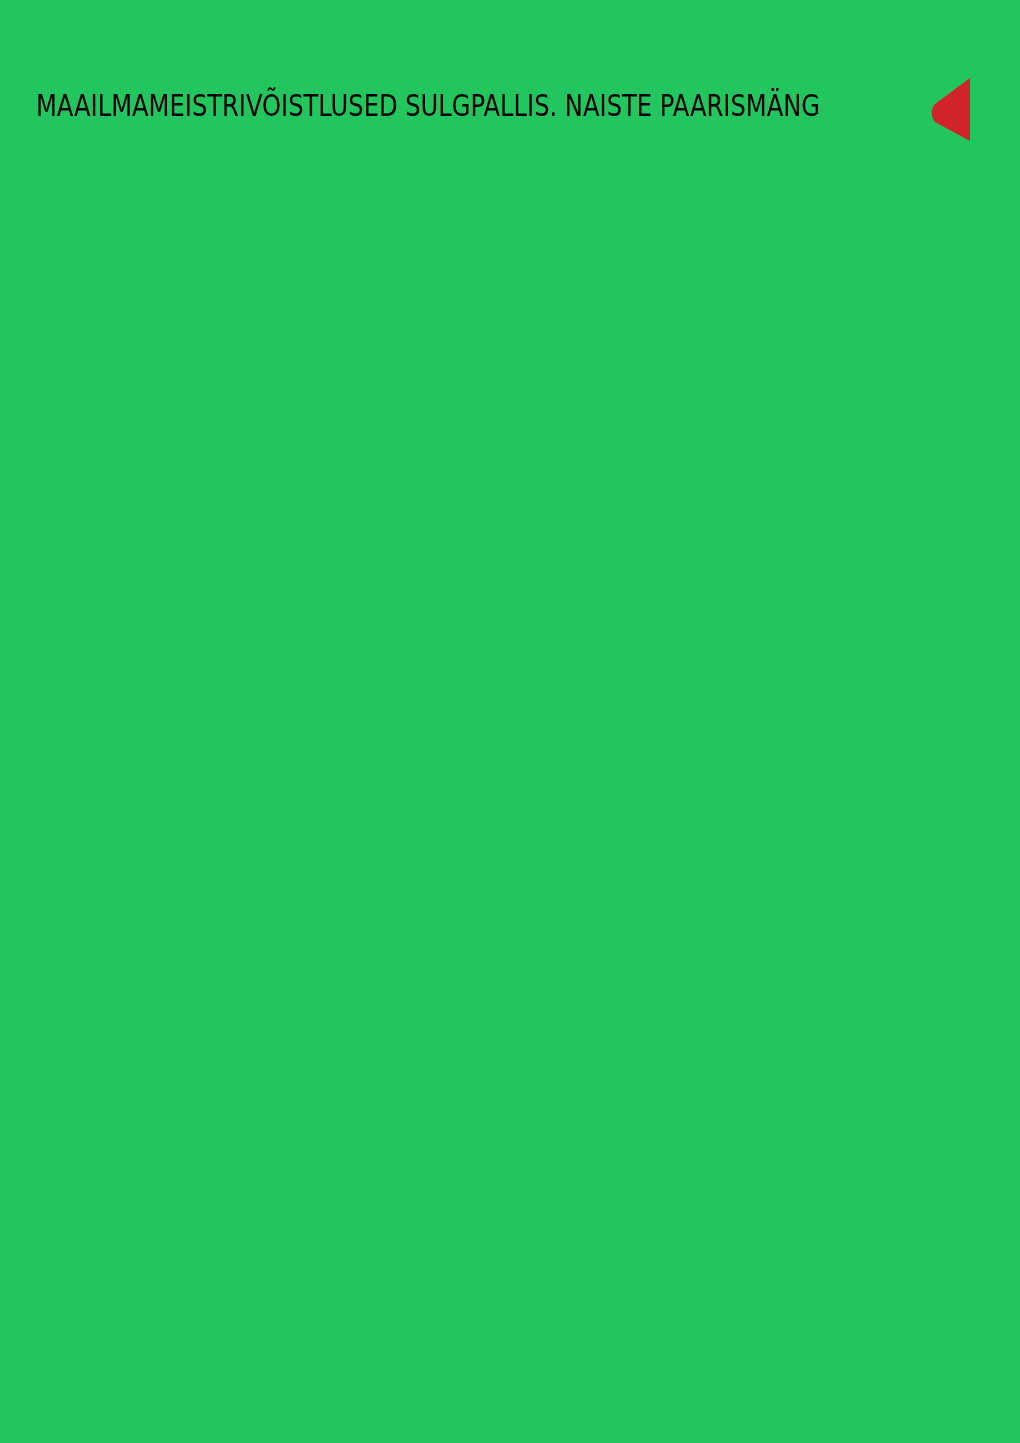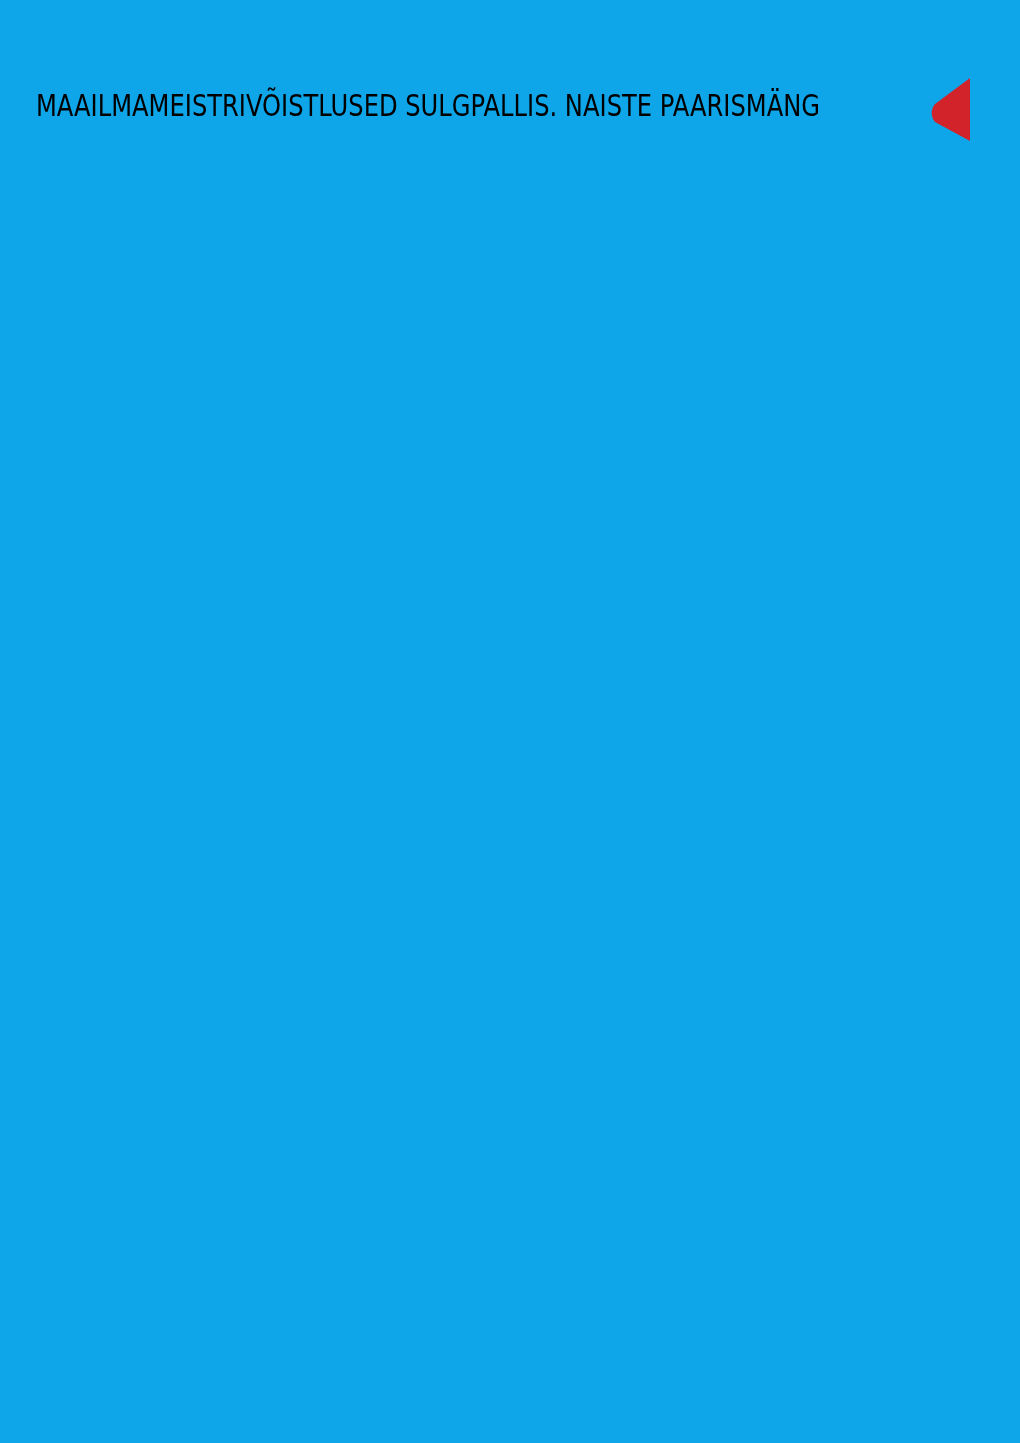--- a/index.html
+++ b/index.html
@@ -1,18 +1,18 @@
 <!DOCTYPE html>
 <html><head>
 <meta charset="utf-8">
 <style>
   html,body{margin:0;padding:0;background:#ffffff;}
   body{width:1020px;height:1443px;position:relative;overflow:hidden;
        font-family:"DejaVu Serif",serif;}
-  .page{position:absolute;left:0;top:0;width:1020px;height:1443px;background:#0ea5e9;}
+  .page{position:absolute;left:0;top:0;width:1020px;height:1443px;background:#22c55e;}
 
   
   .title{position:absolute;left:36px;top:90px;height:30px;
          font-family:"DejaVu Sans",sans-serif;font-weight:400;font-size:31px;
          color:#000;white-space:nowrap;line-height:30px;
          transform:scaleX(0.78);transform-origin:left top;}
 
   
   .logo{position:absolute;left:925px;top:77px;width:46px;height:65px;}
 

